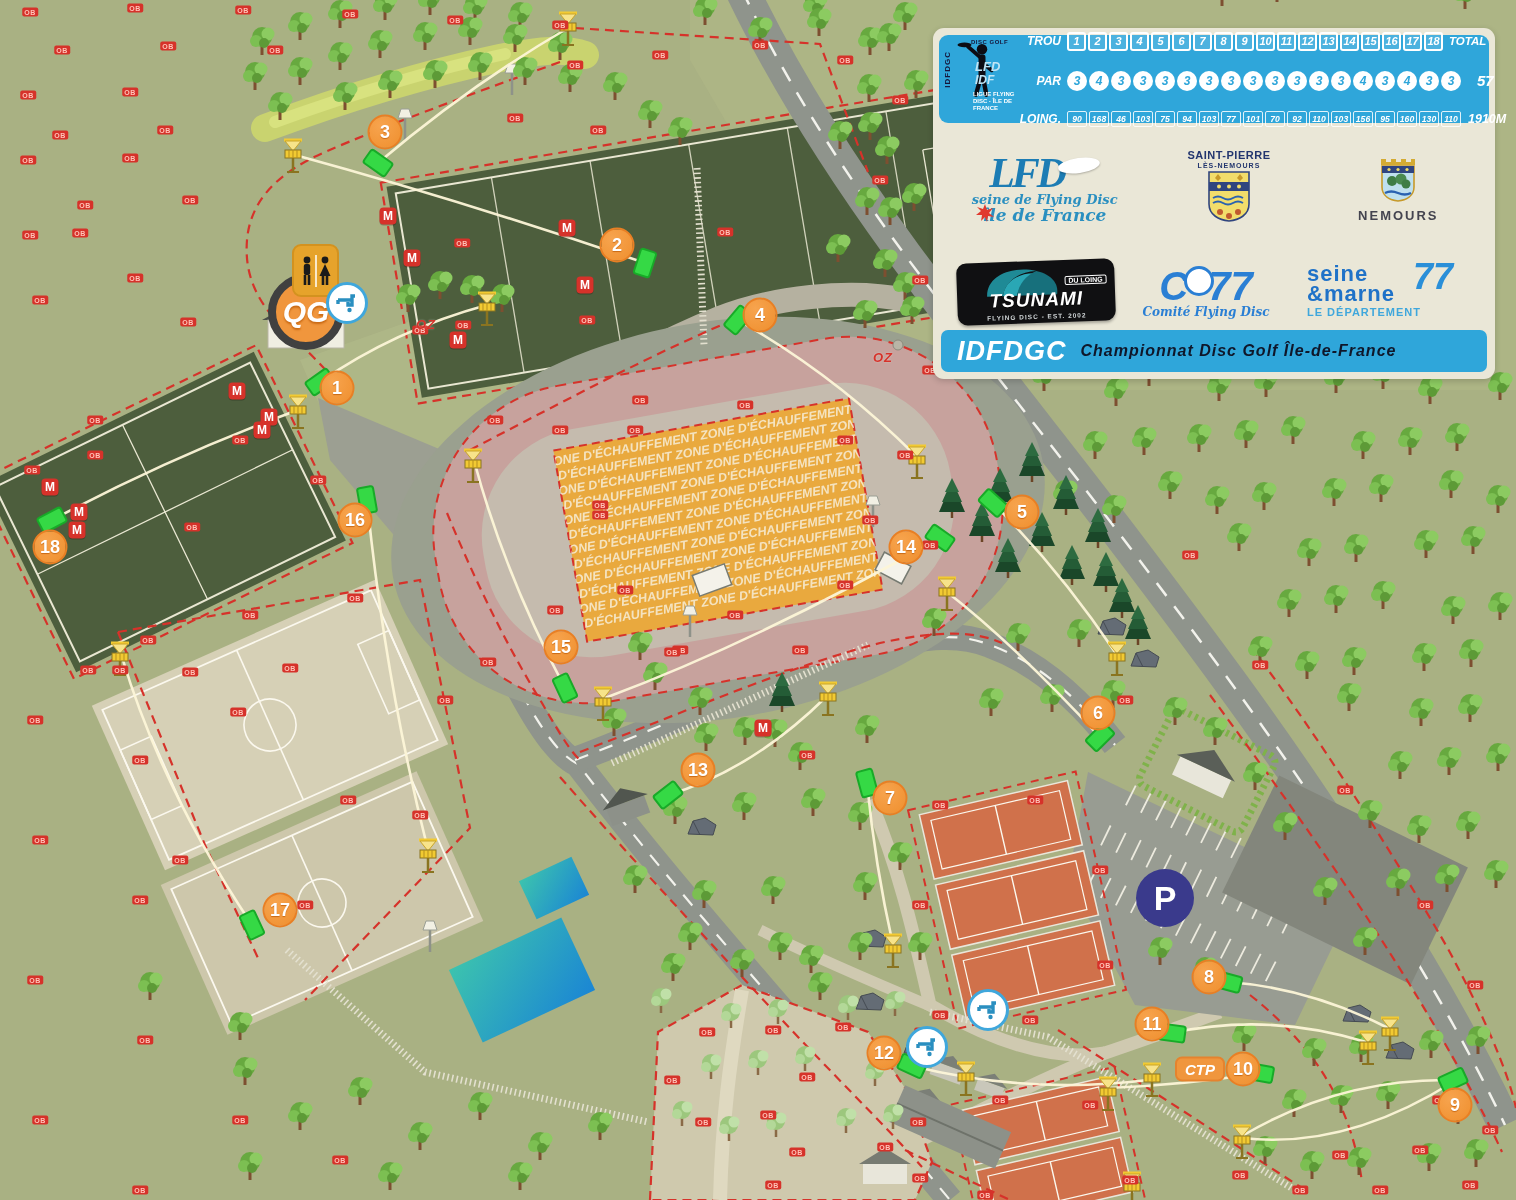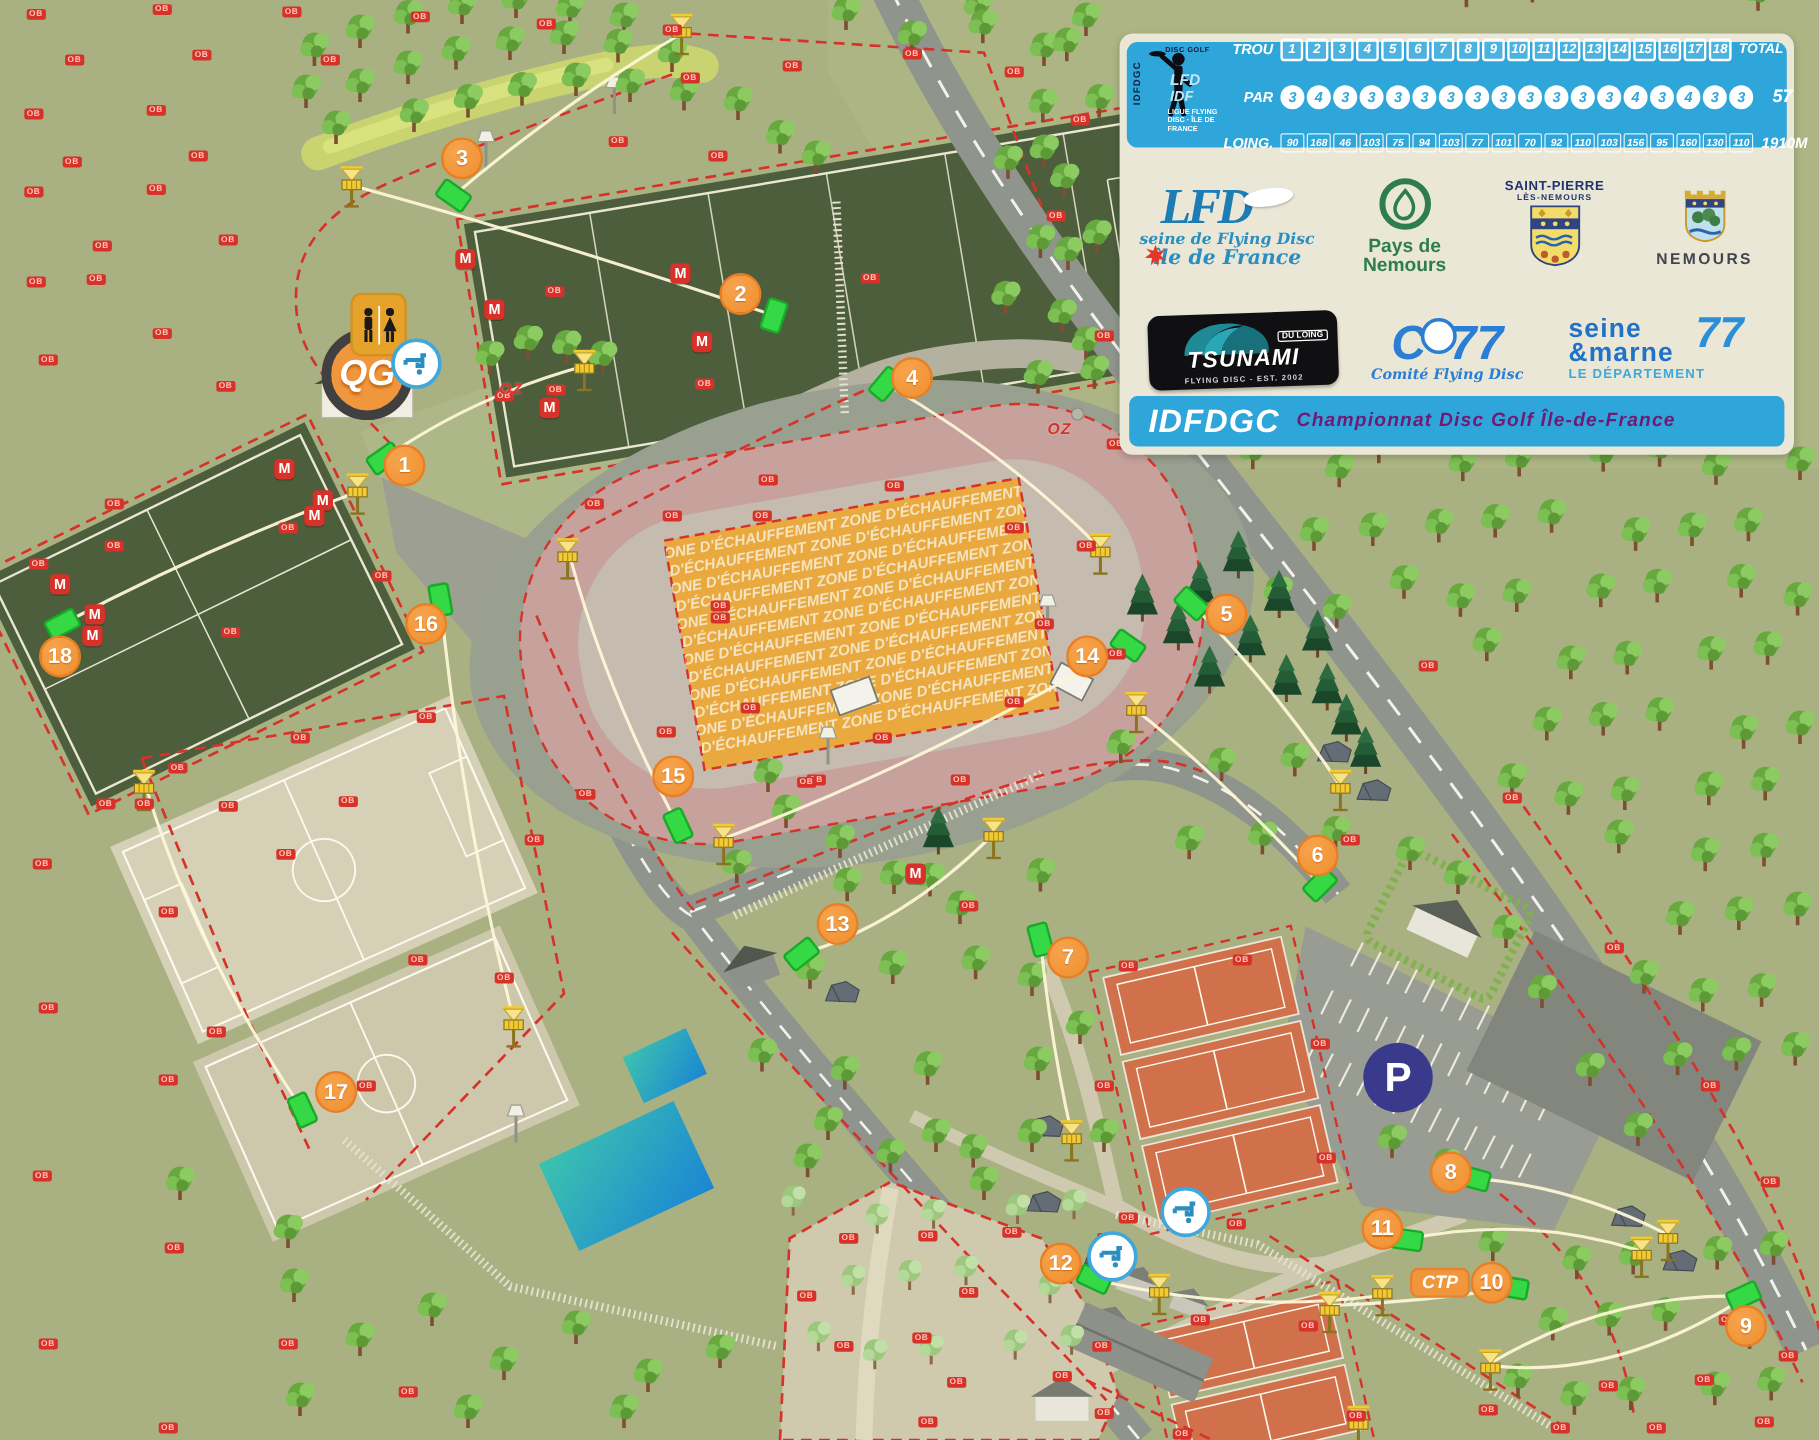--- a/index.html
+++ b/index.html
@@ -85,21 +85,21 @@
   .c77 .dsc{display:inline-block;width:24px;height:24px;border:3px solid #2a7fd4;border-radius:50%;background:#fff;
       vertical-align:4px;margin:0 -6px 0 -4px;}
   .c77 .r2{font-family:"DejaVu Serif",serif;font-style:italic;font-weight:bold;font-size:12px;line-height:13px;}
   .sm{width:170px;text-align:left;color:#1f72c8;position:relative;padding-left:16px;}
   .sm .w1{font-weight:800;font-size:22px;line-height:20px;letter-spacing:1px;}
   .sm .n77{position:absolute;right:24px;top:-8px;font-weight:800;font-style:italic;font-size:36px;color:#2a8fd8;}
   .sm .w3{font-weight:800;font-size:11px;letter-spacing:1px;color:#3fa7dc;line-height:16px;}
   .idf-banner{position:absolute;left:8px;right:8px;bottom:7px;height:42px;background:#2fa6da;border-radius:7px;
       display:flex;align-items:center;padding-left:16px;gap:14px;box-sizing:border-box;}
   .idf-banner .org{color:#fff;font-weight:800;font-size:27px;font-style:italic;letter-spacing:1px;}
-  .idf-banner .ttl{color:#701a75;font-weight:700;font-size:16px;font-style:italic;letter-spacing:1px;}
+  .idf-banner .ttl{color:#0f172a;font-weight:700;font-size:16px;font-style:italic;letter-spacing:1px;}
 </style>
 </head>
 <body>
 
 <svg id="map-svg" width="1516" height="1200" viewBox="0 0 1516 1200">
   <defs>
     <linearGradient id="poolG" x1="0" y1="0" x2="1" y2="1">
       <stop offset="0" stop-color="#3cc3ae"></stop>
         <stop offset="1" stop-color="#1b86d4"></stop>
     </linearGradient>
@@ -926,28 +926,20 @@
 
   <div class="logos-r1">
     <div class="lfd">
       <span class="big">LFD</span><span class="disc"></span>
       <svg width="18" height="18" viewBox="-9 -9 18 18">
           <polygon points="0,-9 2,-3 8,-5 4,0 9,4 3,3 2,9 0,4 -4,8 -3,2 -9,2 -4,-2 -8,-6 -2,-4" fill="#e0392e"></polygon>
         </svg>
       <div class="s1">seine de Flying Disc</div>
       <div class="s2">île de France</div>
     </div>
-    <div class="pdn">
-      <svg width="48" height="48" viewBox="-24 -24 48 48">
-        <circle cx="0" cy="0" r="19" fill="none" stroke="#2e7d4e" stroke-width="5"></circle>
-        <path d="M0,-11 C7,-3 9,3 5,9 C1,14 -6,13 -8,7 C-10,1 -6,-4 0,-11 Z" fill="none" stroke="#2e7d4e" stroke-width="3"></path>
-      </svg>
-      <div>Pays de</div>
-      <div>Nemours</div>
-    </div>
     <div class="stp">
       <div class="n1">SAINT-PIERRE</div>
       <div class="n2">LÈS-NEMOURS</div>
       <svg width="44" height="52" viewBox="0 0 44 52">
         <path d="M2,2 L42,2 L42,34 C42,45 32,50 22,51 C12,50 2,45 2,34 Z" fill="#f2dd6b" stroke="#30457f" stroke-width="1.6"></path>
         <rect x="2" y="12" width="40" height="9" fill="#30457f"></rect>
         <circle cx="12" cy="16.5" r="2" fill="#f2dd6b"></circle>
           <circle cx="22" cy="16.5" r="2" fill="#f2dd6b"></circle>
           <circle cx="32" cy="16.5" r="2" fill="#f2dd6b"></circle>
         <polygon points="11,4 14,8 11,11 8,8" fill="#c79a2a"></polygon>

